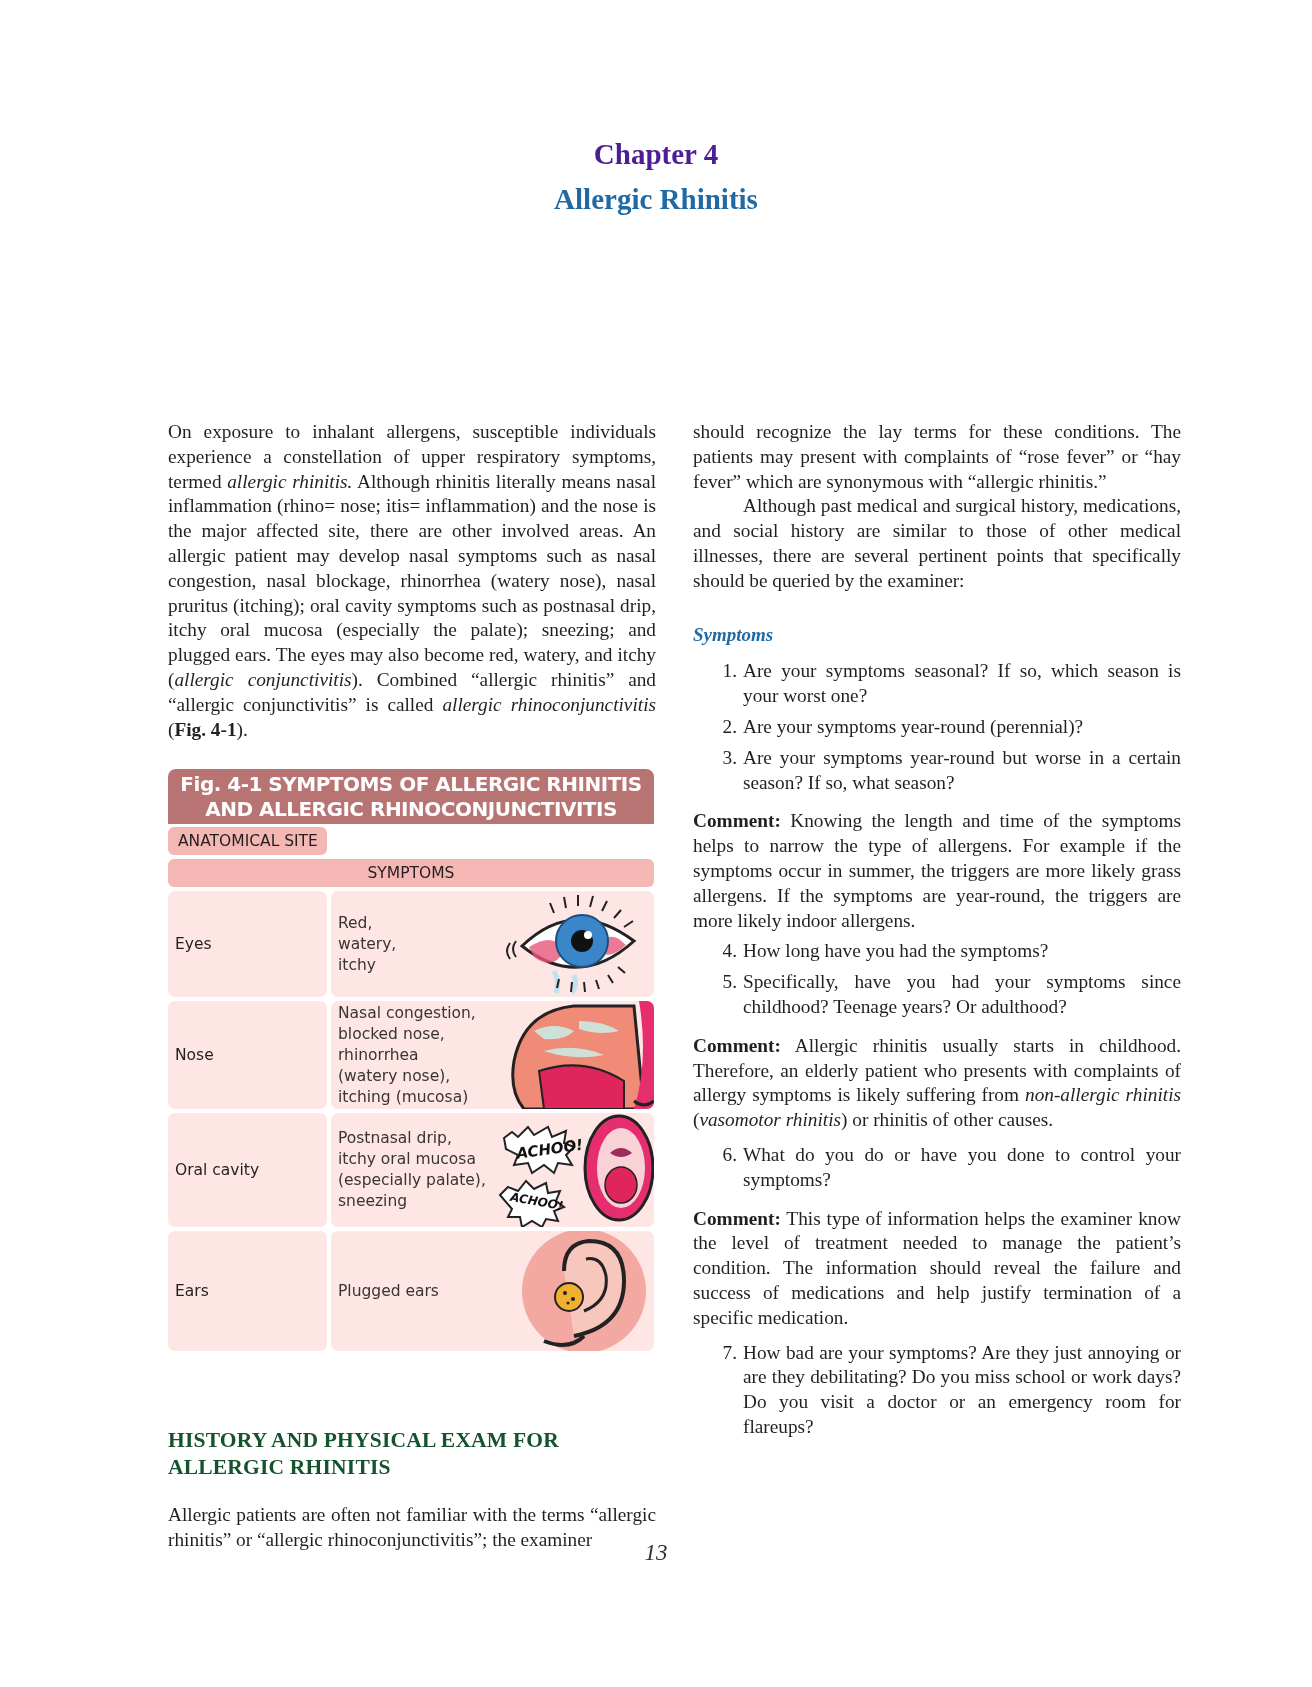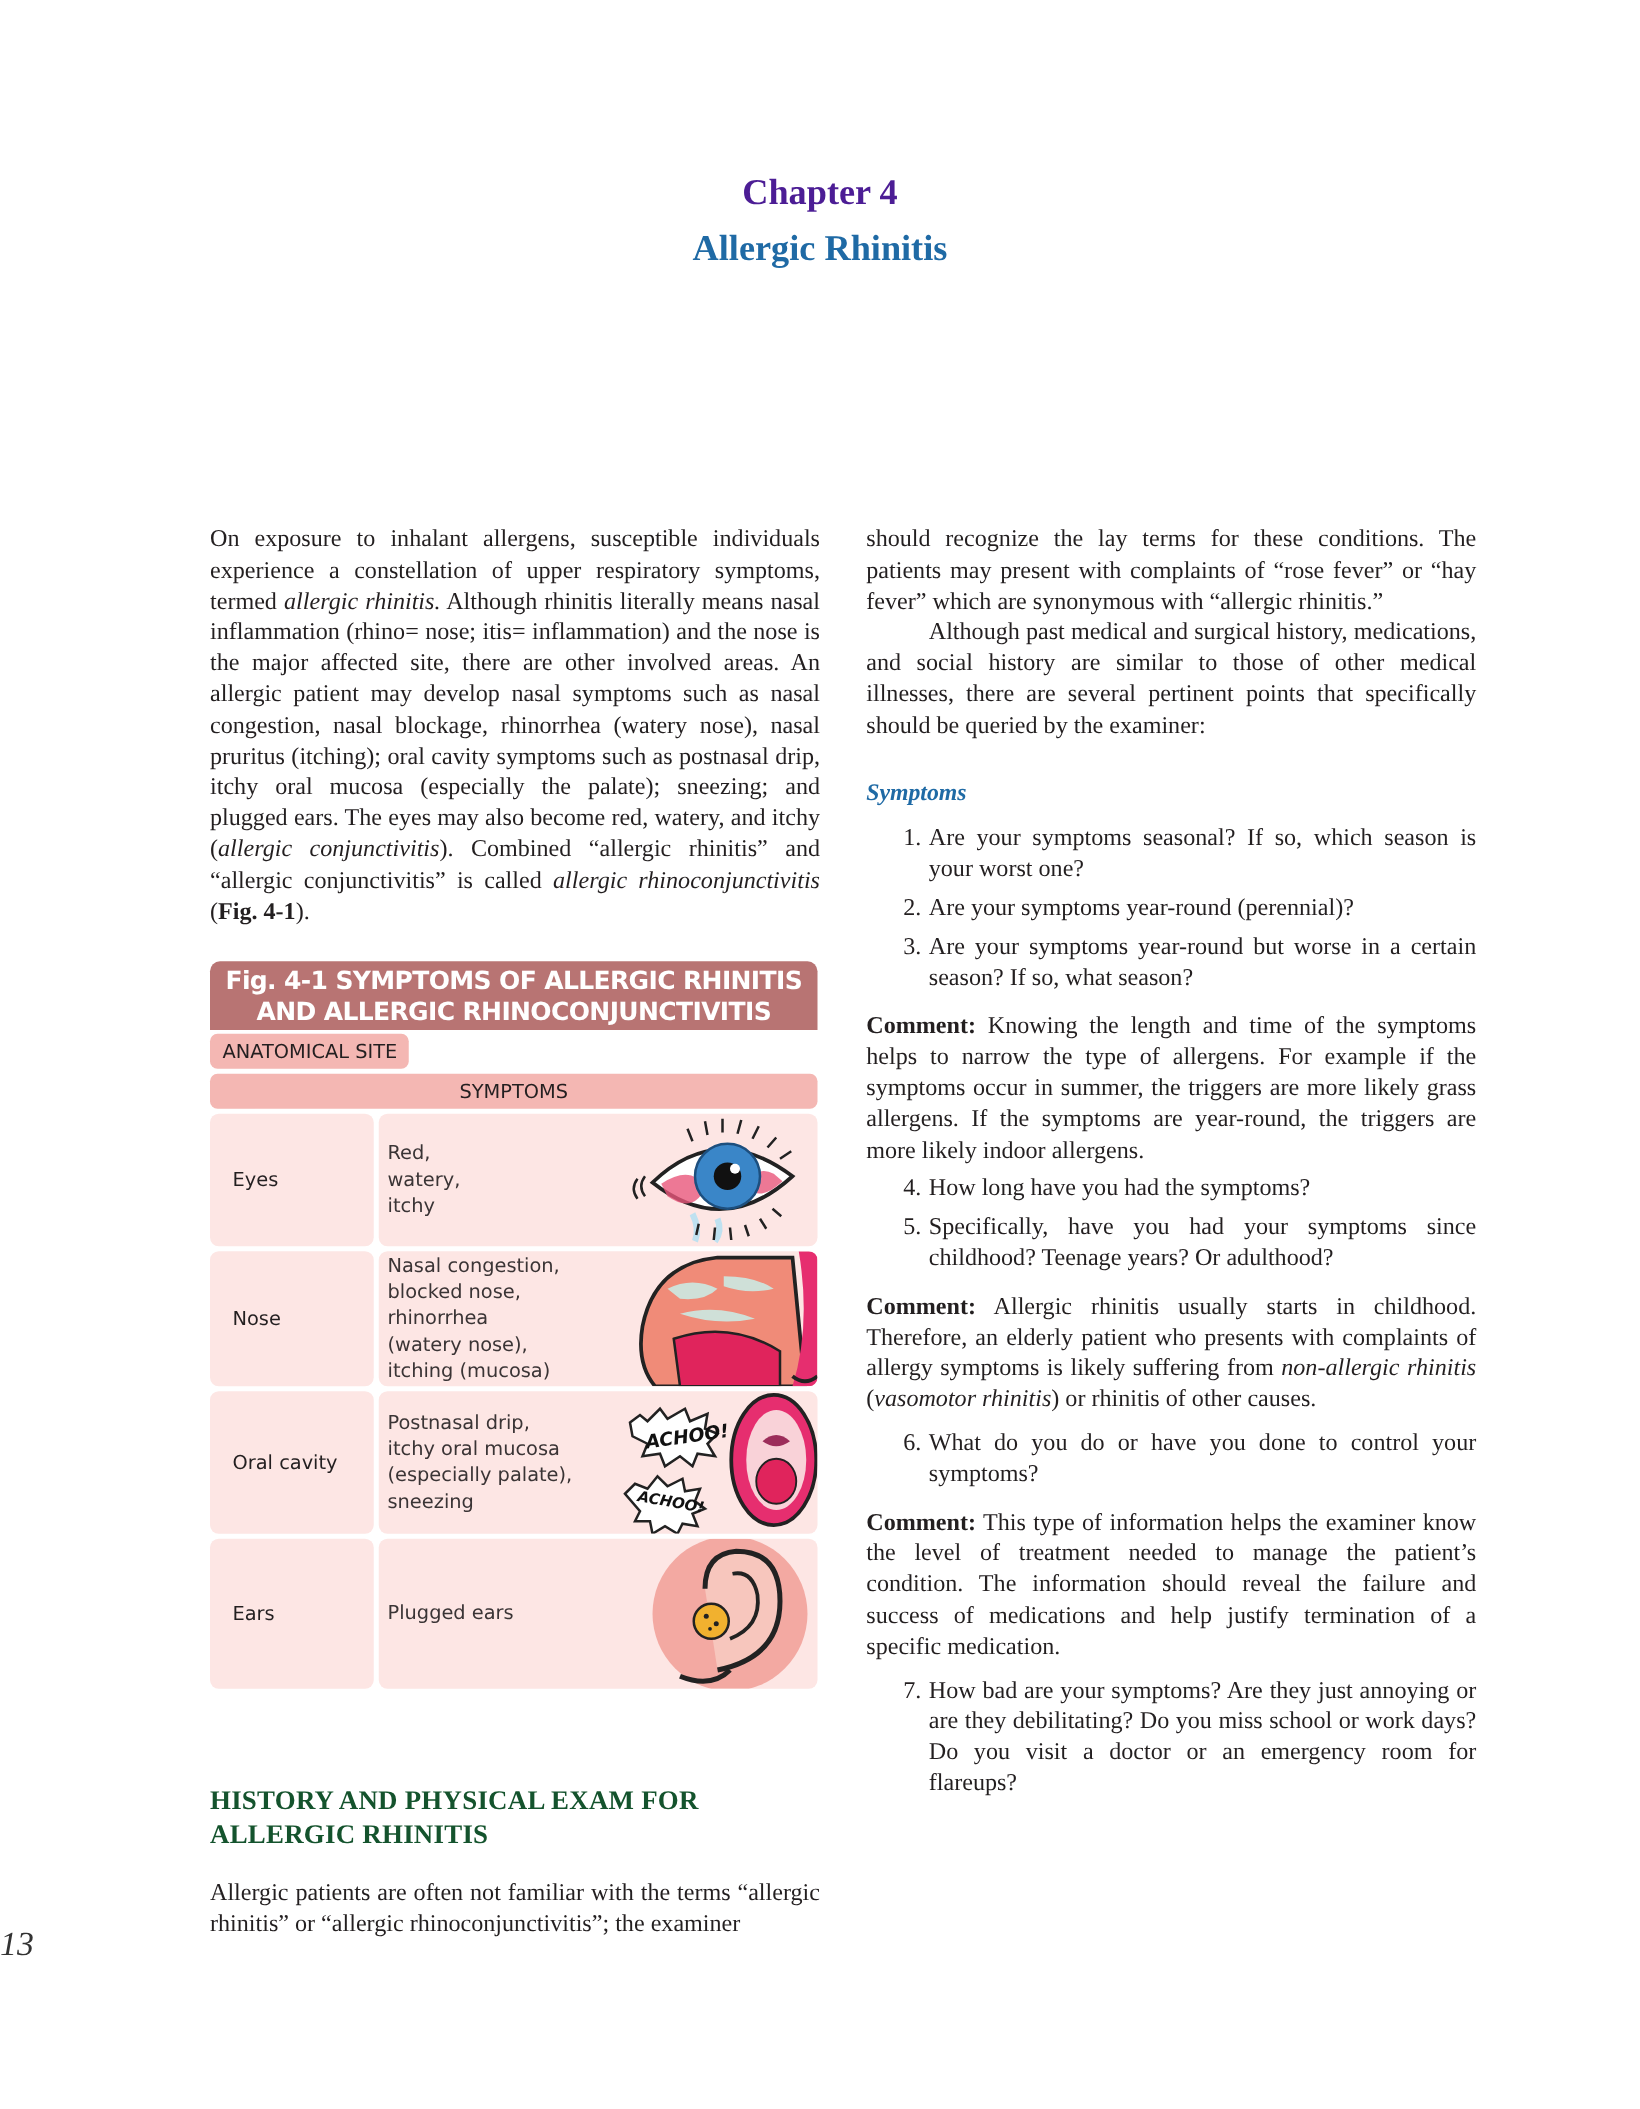--- a/index.html
+++ b/index.html
@@ -24,42 +24,42 @@
                font-size: 20px; line-height: 25px; text-align: center; padding: 3px 4px 2px;
                letter-spacing: -0.5px; }
   .fig-head { display: flex; gap: 4px; margin-top: 3px; flex-direction: column; }
   .fig-head div { background: #f4b7b3; border-radius: 6px; height: 28px; line-height: 28px;
                   font-family: "DejaVu Sans", "Liberation Sans", sans-serif; font-size: 15.5px;
                   color: #231f20; }
   .fh-site { width: 159px; padding-left: 10px; box-sizing: border-box; }
   .fh-sym { flex: 1; text-align: center; }
   .fig-row { display: flex; gap: 4px; margin-top: 4px; }
   .fig-row .cell { background: #fde6e4; border-radius: 7px; }
-  .site-cell { width: 131px; display: flex; align-items: center; padding-left: 18px; box-sizing: border-box;
+  .site-cell { width: 159px; display: flex; align-items: center; padding-left: 7px; box-sizing: border-box;
                font-family: "DejaVu Sans", "Liberation Sans", sans-serif; font-size: 15.5px; }
   .sym-cell { flex: 1; position: relative; overflow: hidden;
               font-family: "DejaVu Sans", "Liberation Sans", sans-serif; font-size: 15.5px;
               line-height: 21px; color: #3a3435; }
   .sym-text { position: absolute; left: 7px; top: 50%; transform: translateY(-50%); width: 150px; }
   .sym-text span { display: block; }
   .illus { position: absolute; right: 0; top: 0; bottom: 0; width: 170px; }
 
   .section-head { margin-top: 76px; color: #14532d; font-weight: bold; font-size: 21.5px;
                   line-height: 26.5px; letter-spacing: 0.2px; }
   .after-head { margin-top: 23px; }
 
   .sub-head { margin-top: 29px; color: #1f6aa5; font-style: italic; font-weight: bold; font-size: 19px; }
   ol { list-style: none; margin: 0; padding: 0; }
   .q { display: flex; margin-top: 6px; }
   .q .num { width: 50px; text-align: right; padding-right: 6px; box-sizing: border-box; flex-shrink: 0; }
   .q .txt { flex: 1; text-align: justify; }
   .comment { margin-top: 14px; }
 
-  .page-num { position: absolute; top: 1540px; left: 0; width: 1312px; 
-              font-style: italic; font-size: 27px; color: #333; }
+  .page-num { position: absolute; top: 1540px; left: 0; width: 1312px; text-align: center;
+              font-style: italic; font-size: 23px; color: #333; }
 </style>
 </head>
 <body>
 
 <div class="chapter-num">Chapter 4</div>
 <div class="chapter-title">Allergic Rhinitis</div>
 
 <div class="col col-left">
   <p><span>On exposure to inhalant allergens, susceptible individuals experience a constellation of upper respiratory symptoms, termed </span><i>allergic rhinitis.</i><span> Although rhinitis literally means nasal inflammation (rhino= nose; itis= inflammation) and the nose is the major affected site, there are other involved areas. An allergic patient may develop nasal symptoms such as nasal congestion, nasal blockage, rhinorrhea (watery nose), nasal pruritus (itching); oral cavity symptoms such as postnasal drip, itchy oral mucosa (especially the palate); sneezing; and plugged ears. The eyes may also become red, watery, and itchy (</span><i>allergic conjunctivitis</i><span>). Combined “allergic rhinitis” and “allergic conjunctivitis” is called </span><i>allergic rhinoconjunctivitis</i><span> (</span><b>Fig. 4-1</b><span>).</span></p>
 

